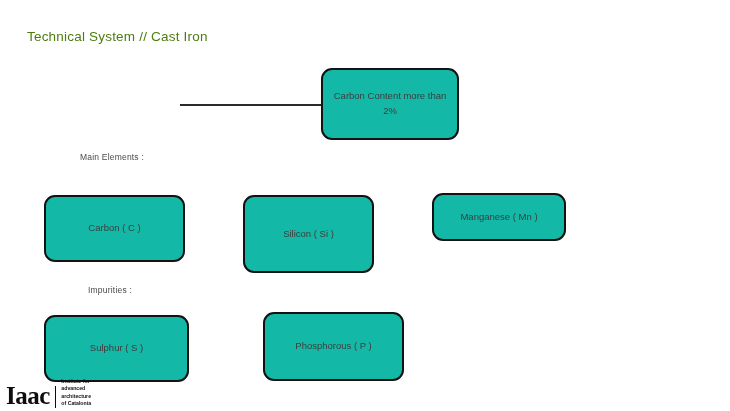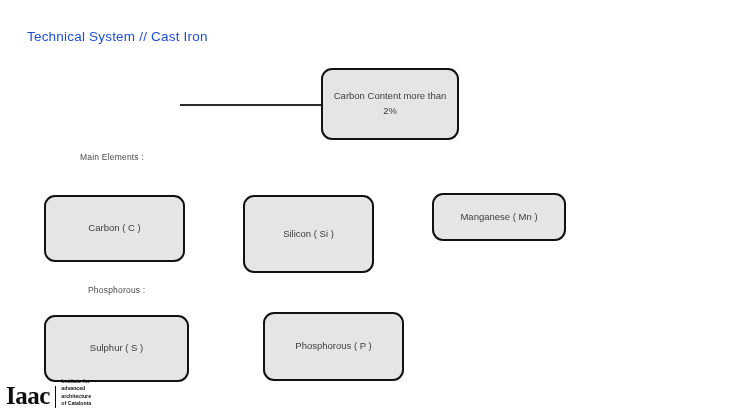--- a/index.html
+++ b/index.html
@@ -21,39 +21,39 @@
     inset: 0;
     background: #ffffff;
   }
 
   .title {
     position: absolute;
     left: 27px;
     top: 29px;
     font-size: 13.5px;
     letter-spacing: 0.2px;
-    color: #1d4ed8;
+    color: #4d7c0f;
     white-space: nowrap;
   }
 
   .section-label {
     position: absolute;
     font-size: 8.5px;
     color: #4a4a4a;
     letter-spacing: 0.2px;
     white-space: nowrap;
     padding-left: 36px;
   }
   .label-main { left: 44px; top: 152px; }
   .label-impurities { left: 52px; top: 285px; }
 
   .node {
     position: absolute;
     box-sizing: border-box;
-    background: #e5e5e5;
+    background: #14b8a6;
     border: 2.2px solid #121212;
     border-radius: 11px;
     display: flex;
     align-items: center;
     justify-content: center;
     text-align: center;
     font-size: 9.5px;
     line-height: 1.55;
     color: #3d3d3d;
     padding: 4px 8px;
@@ -120,21 +120,21 @@
   <div class="node node-carbon-content">Carbon Content more than 2%</div>
 
   <div class="section-label label-main">Main Elements :</div>
 
   <div class="node node-carbon">Carbon ( C )</div>
 
   <div class="node node-silicon">Silicon ( Si )</div>
 
   <div class="node node-manganese">Manganese ( Mn )</div>
 
-  <div class="section-label label-impurities">Phosphorous  :</div>
+  <div class="section-label label-impurities">Impurities  :</div>
 
   <div class="node node-sulphur">Sulphur ( S )</div>
 
   <div class="node node-phosphorous">Phosphorous ( P )</div>
 
   <div class="logo">
     <span class="logo-mark">Iaac</span>
     <span class="logo-rule"></span>
     <span class="logo-text">
       <span>Institute for</span><br>

